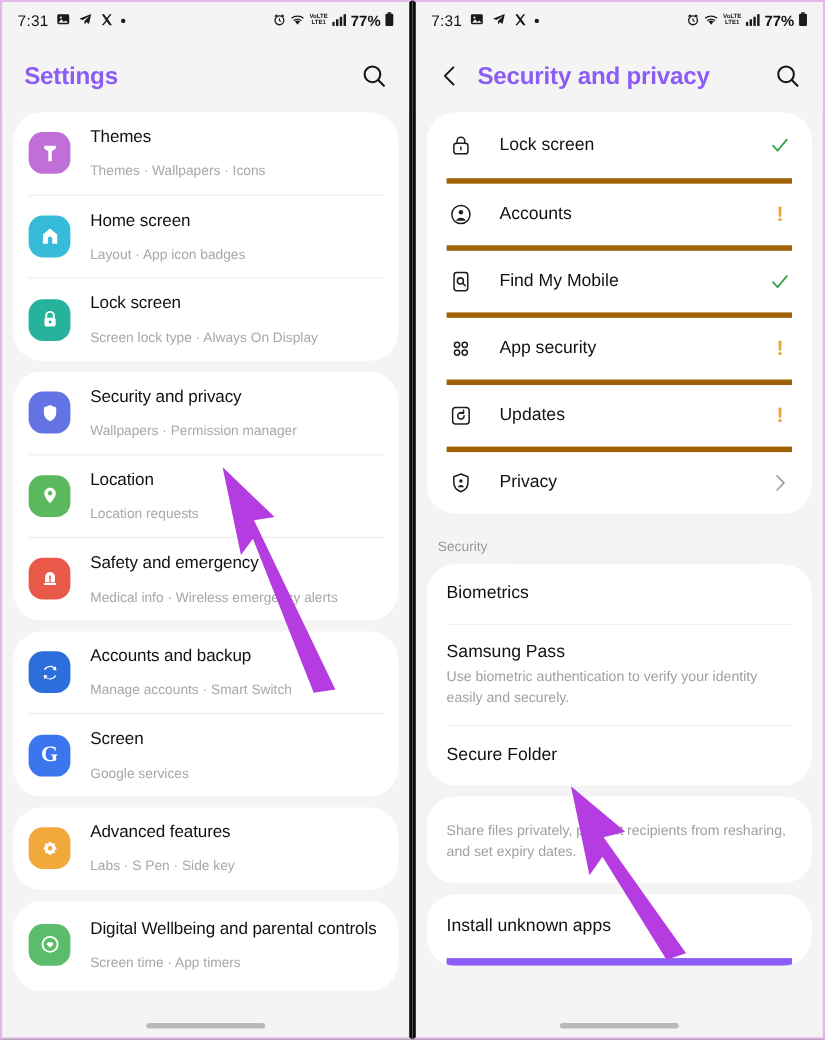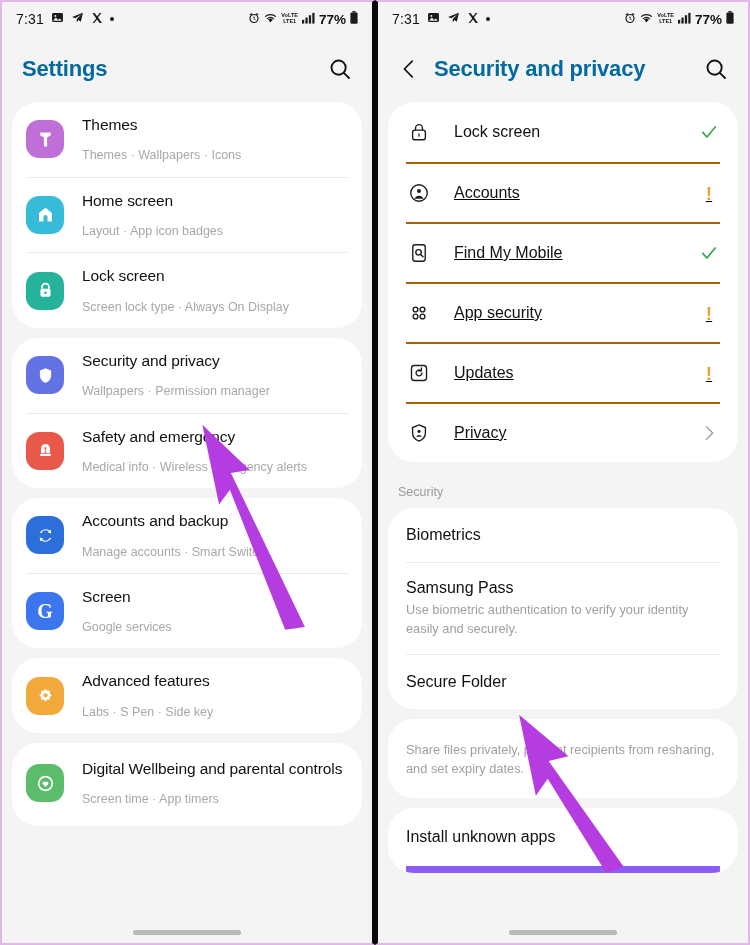--- a/index.html
+++ b/index.html
@@ -30,21 +30,21 @@
   .sb-right { margin-left:auto; display:flex; align-items:center; gap:4px; }
   .sb-batt { font-size:13.5px; font-weight:bold; }
   .glyph { display:inline-block; line-height:1; }
   .dot-sm { width:4px; height:4px; border-radius:50%; background:#1a1a1a; display:inline-block; }
 
   
   .header {
     height:66px; display:flex; align-items:center;
     padding:0 20px; background:#f4f4f4;
   }
-  .header-title { font-size:22px; font-weight:bold; color:#0369a1; letter-spacing:-0.2px; }
+  .header-title { font-size:22px; font-weight:bold; color:#8b5cf6; letter-spacing:-0.2px; }
   .header .back { margin-right:14px; display:flex; align-items:center; cursor:pointer; }
   .header .search { margin-left:auto; display:flex; align-items:center; cursor:pointer; }
 
   
   .scroll { position:absolute; top:100px; left:0; right:0; bottom:0; overflow:hidden; }
   .group {
     background:#ffffff; border-radius:26px;
     margin:0 10px 10px 10px; overflow:hidden;
   }
   .row { display:flex; align-items:flex-start; padding:0 14px; position:relative; }
@@ -54,21 +54,21 @@
     width:38px; height:38px; flex:none; border-radius:13px;
     display:flex; align-items:center; justify-content:center; margin-right:18px;
   }
   .txt { flex:1; min-width:0; }
   .t1 { font-size:15.5px; color:#111; font-weight:normal; line-height:1.25; letter-spacing:-0.1px;}
   .t2 { font-size:12.5px; color:#a8a8a8; margin-top:13px; line-height:1.3; }
 
   
   .rrow { display:flex; align-items:center; padding:0 18px; }
   .rrow-in { display:flex; align-items:center; width:100%; padding:17px 0; min-height:60px; }
-  .rrow + .rrow .rrow-in { border-top:2px solid #a16207;text-decoration:underline; }
+  .rrow + .rrow .rrow-in { border-top:5px solid #a16207; }
   .out-icon { width:26px; flex:none; margin-right:22px; display:flex; align-items:center; justify-content:center; }
   .rlabel { font-size:16px; color:#111; flex:1; }
   .status { flex:none; width:22px; display:flex; align-items:center; justify-content:center; }
   .bang { color:#e8a33d; font-size:19px; font-weight:bold; line-height:1; }
   .section-label { font-size:12.5px; color:#9a9a9a; padding:13px 20px 9px 20px; }
   .prow { padding:0 18px; }
   .prow-in { padding:16px 0; }
   .prow + .prow .prow-in { border-top:1px solid #ededed; }
   .ptitle { font-size:16px; color:#111; }
   .pdesc { font-size:12.8px; color:#a0a0a0; line-height:1.45; margin-top:4px; }
@@ -211,20 +211,34 @@
               </svg>
           </div>
           <div class="txt">
             <div class="t1">Security and privacy</div>
             <div class="t2">Wallpapers  ·  Permission manager</div>
           </div>
         </div>
       </div>
       <div class="row">
         <div class="row-inner">
+          <div class="app-icon" style="background:#5cb85c">
+            <svg width="21" height="21" viewBox="0 0 24 24">
+                <path d="M12 3.8c-3.3 0-6 2.6-6 5.9 0 4.4 6 10.5 6 10.5s6-6.1 6-10.5c0-3.3-2.7-5.9-6-5.9z" fill="#fff"></path>
+                <circle cx="12" cy="9.6" r="2.3" fill="#5cb85c"></circle>
+              </svg>
+          </div>
+          <div class="txt">
+            <div class="t1">Location</div>
+            <div class="t2">Location requests</div>
+          </div>
+        </div>
+      </div>
+      <div class="row">
+        <div class="row-inner">
           <div class="app-icon" style="background:#e8594a">
             <svg width="21" height="21" viewBox="0 0 24 24">
                 <path d="M12 4.5c-2.9 0-5.1 2.3-5.1 5.2v5.4h10.2V9.7c0-2.9-2.2-5.2-5.1-5.2z" fill="#fff"></path>
                 <rect x="11.1" y="8" width="1.8" height="4.4" rx="0.9" fill="#e8594a"></rect>
                 <circle cx="12" cy="13.9" r="1" fill="#e8594a"></circle>
                 <rect x="5.6" y="16" width="12.8" height="2.2" rx="1.1" fill="#fff"></rect>
               </svg>
           </div>
           <div class="txt">
             <div class="t1">Safety and emergency</div>

